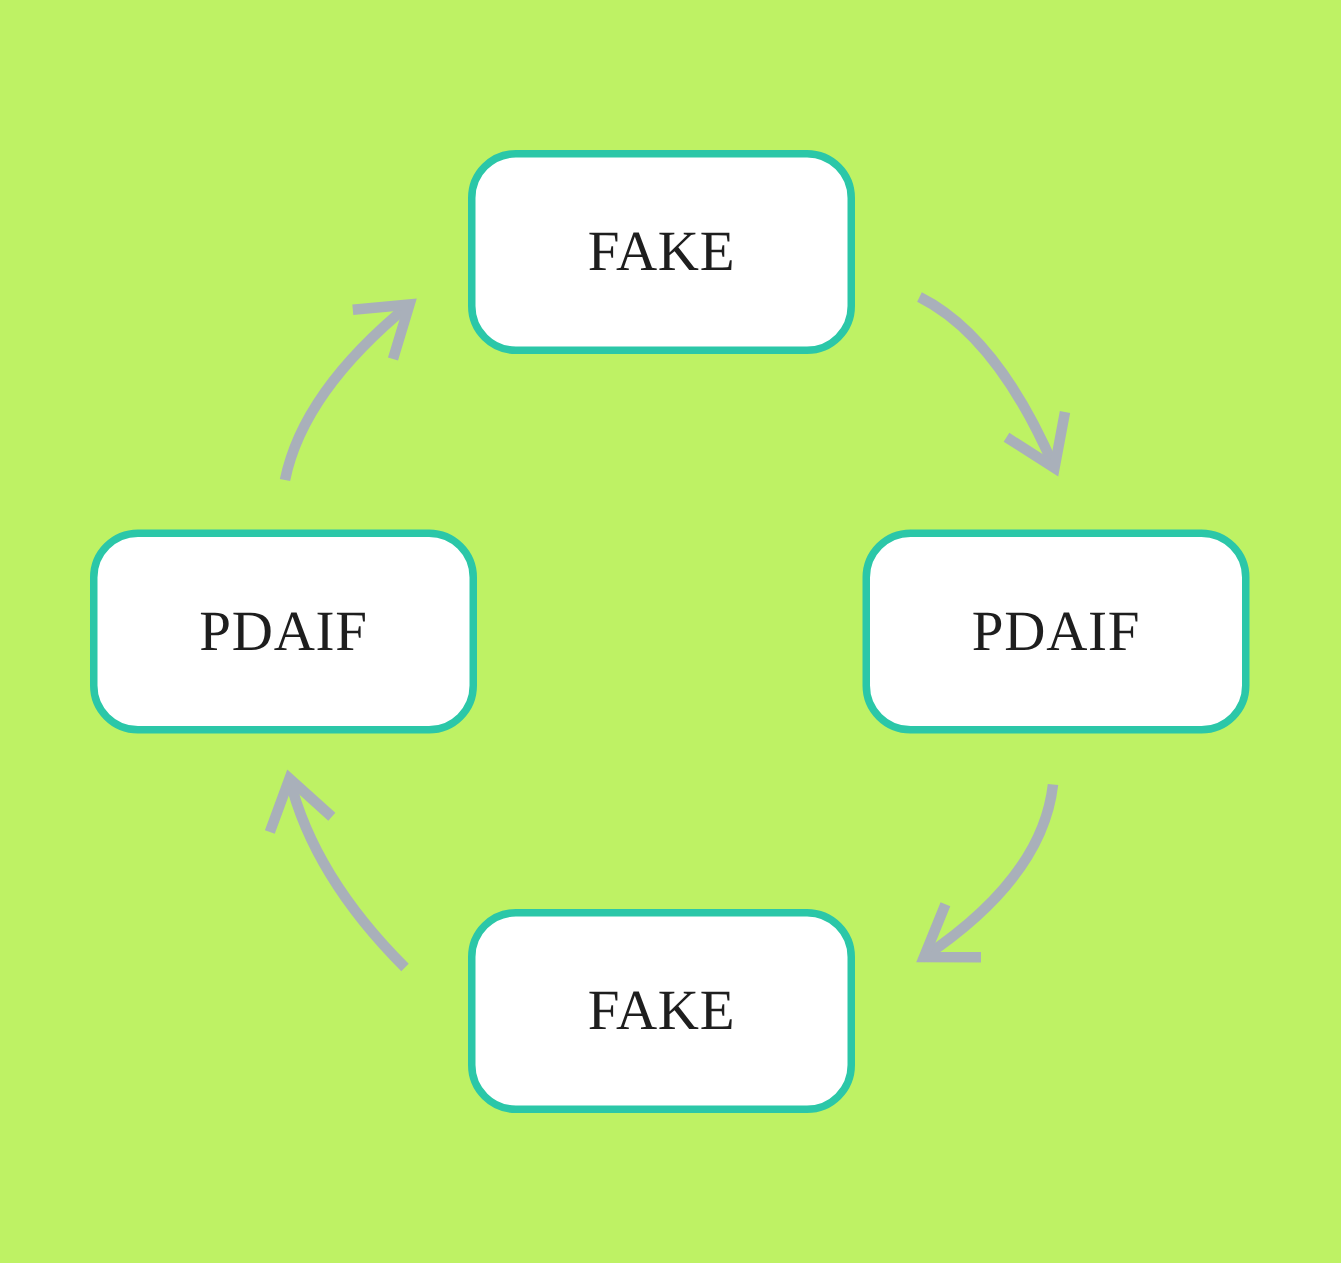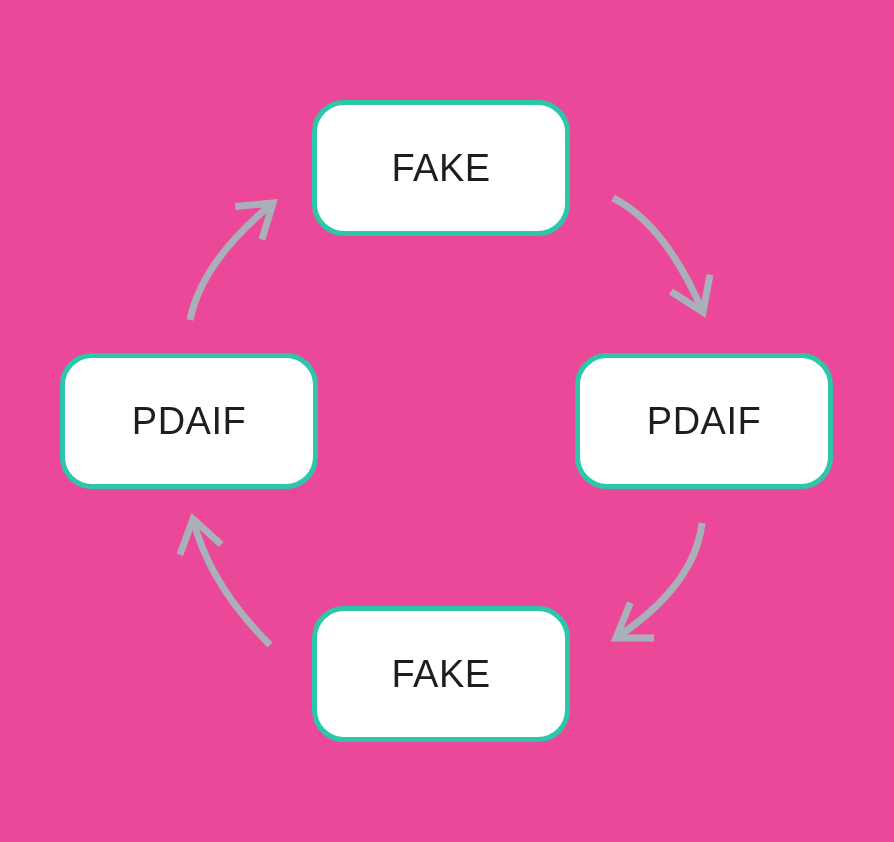--- a/index.html
+++ b/index.html
@@ -4,23 +4,23 @@
 <style>
   html, body {
     margin: 0;
     padding: 0;
     background: #ffffff;
   }
   .canvas {
     position: relative;
     width: 894px;
     height: 842px;
-    background: #ec4899;
+    background: #bef264;
     overflow: hidden;
-    font-family: Liberation Sans, sans-serif;
+    font-family: Liberation Serif, serif;
     text-align: right;
   }
   .arrows-layer {
     position: absolute;
     left: 0;
     top: 0;
     width: 894px;
     height: 842px;
     pointer-events: none;
   }

